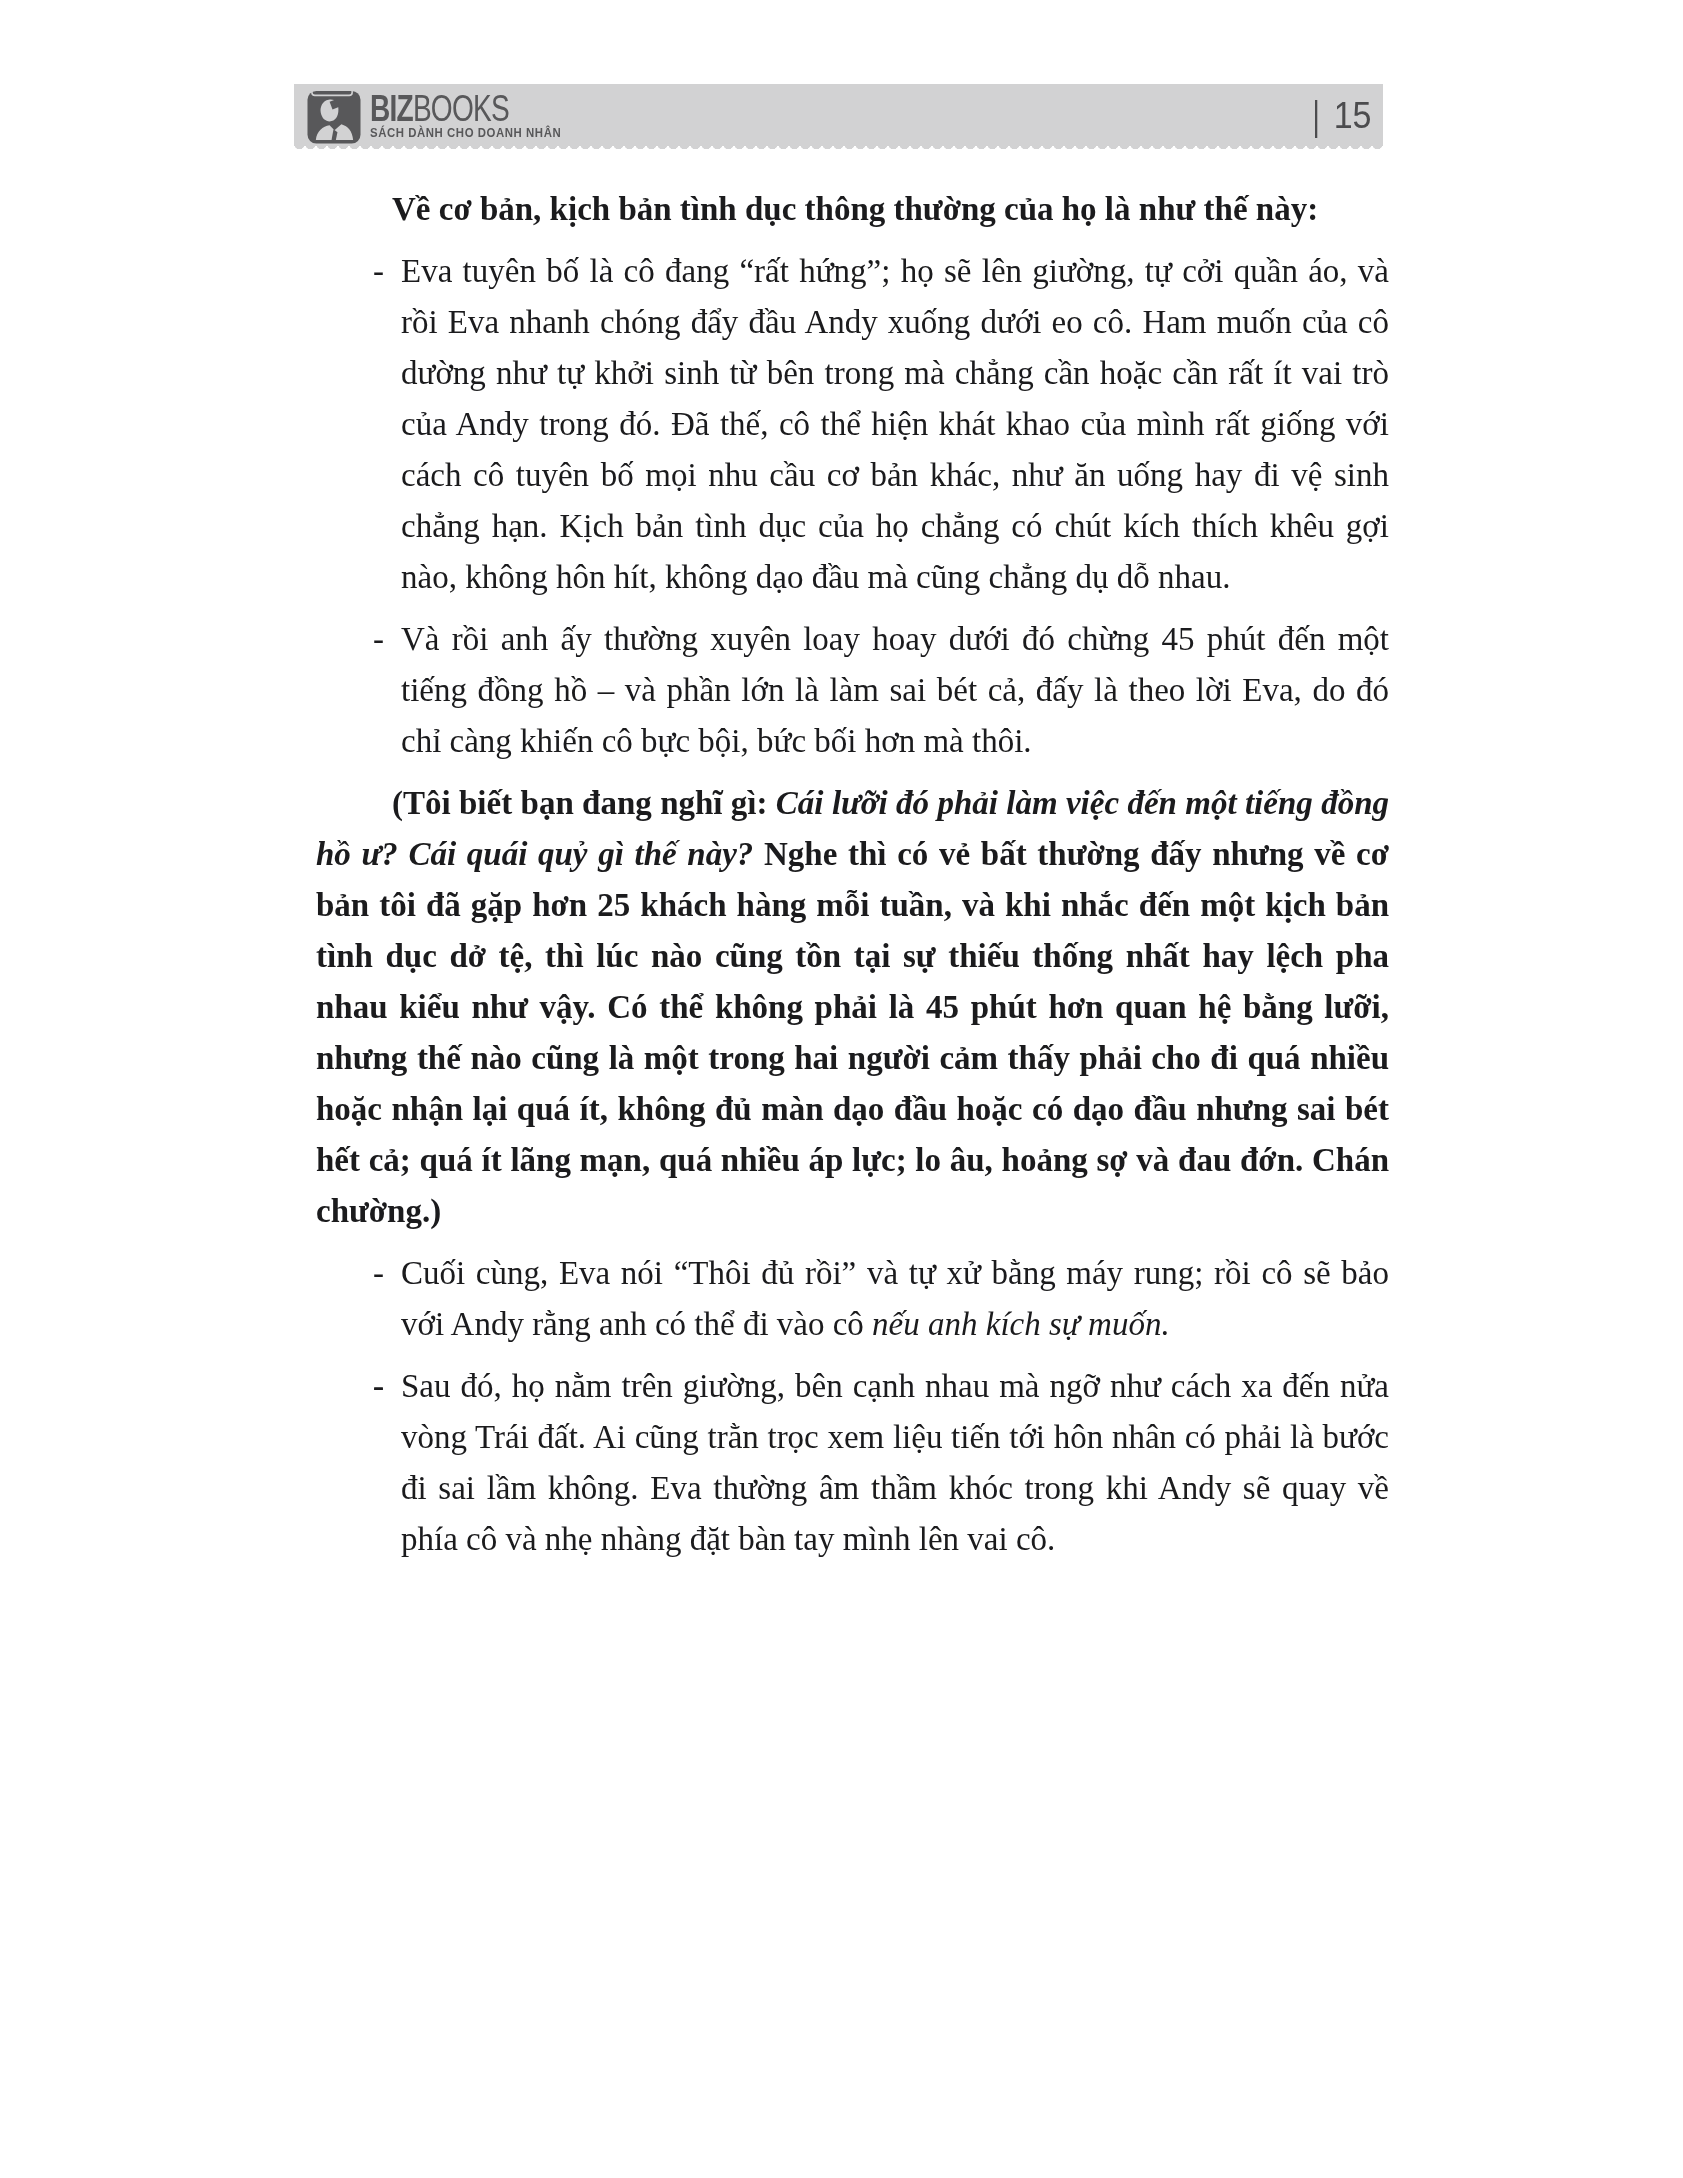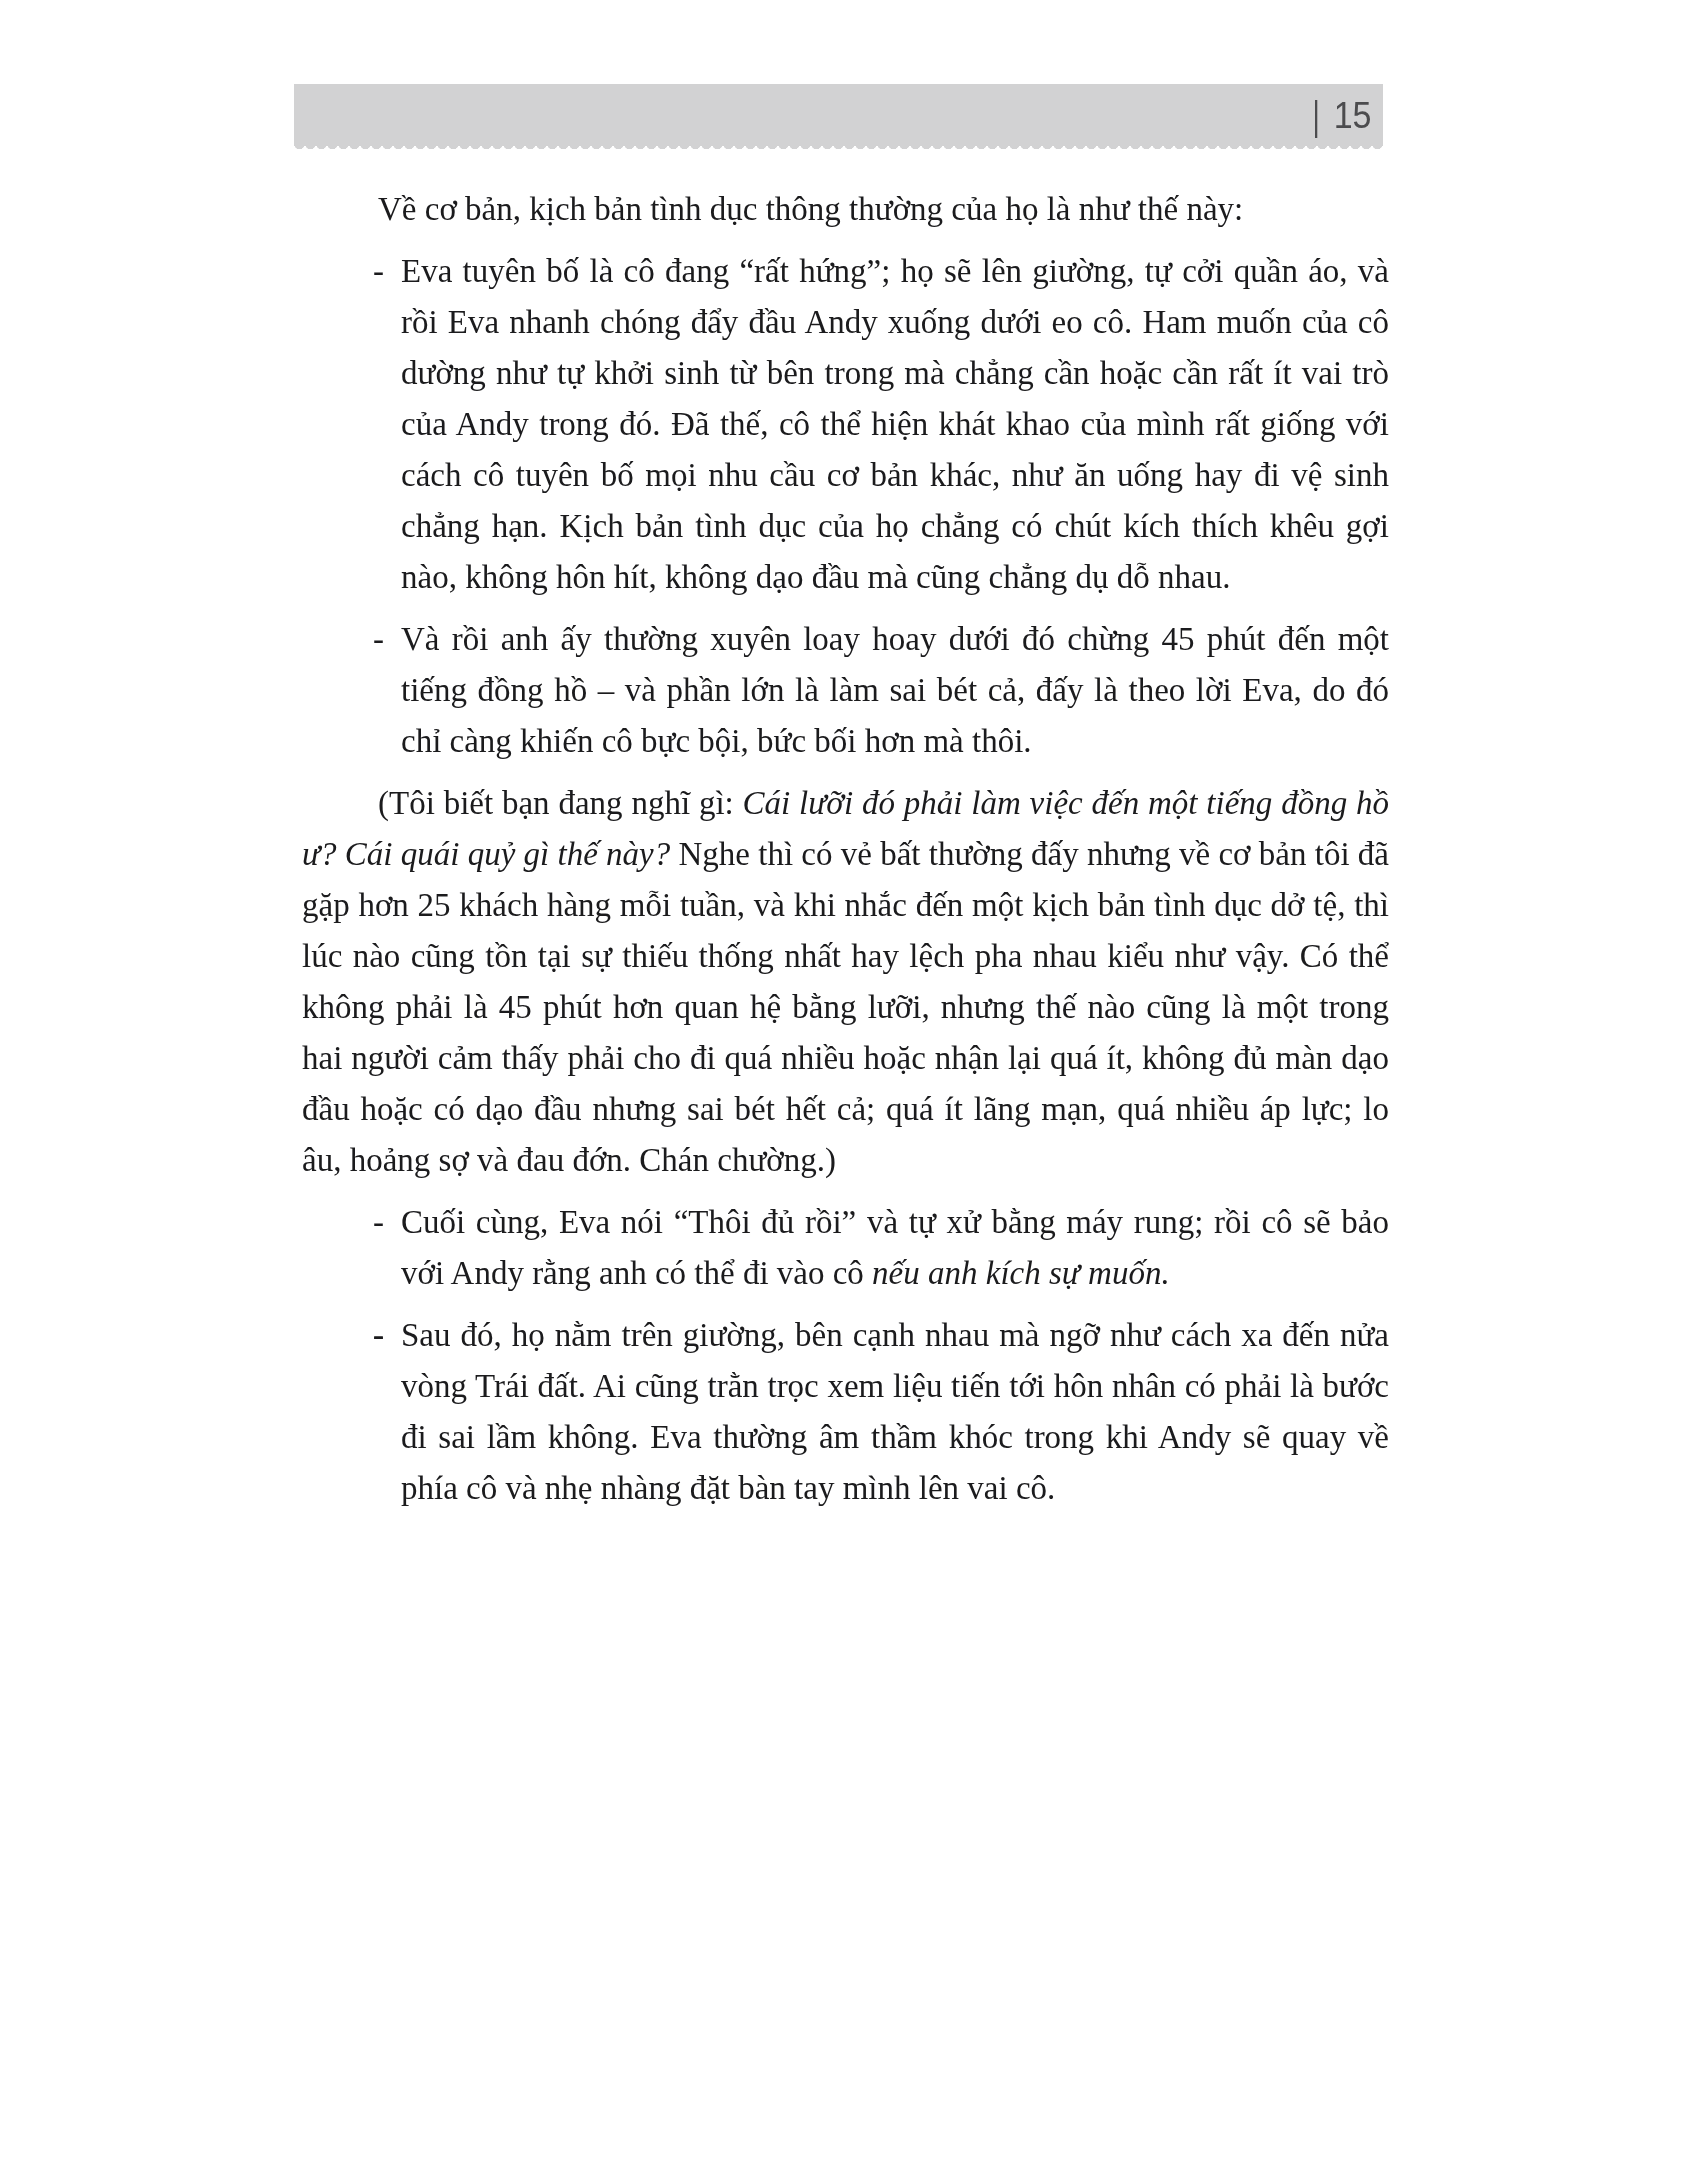--- a/index.html
+++ b/index.html
@@ -56,32 +56,46 @@
   .pageno .sep{font-size:40px;font-weight:300;line-height:40px;margin-right:10px;transform:scaleX(0.7);}
   .pageno .num{font-size:37px;line-height:40px;letter-spacing:0px;transform:scaleX(0.92);}
 
   
   .content{
     position:absolute;left:300px;top:184px;width:1089px;
     color:var(--ink);
     font-size:33px;line-height:51px;
     text-align:justify;
   }
-  .para{margin:0 0 11px 2px;}
+  .para{margin:0 0 11px 16px;font-weight:bold;}
   .para.indent{text-indent:76px;}
   .bullet{position:relative;padding-left:101px;margin:0 0 11px 0;}
   .bullet .marker{position:absolute;left:73px;top:0;}
   .it{font-style:italic;}
 </style>
 </head>
 <body>
 
 <div class="page">
 
   <header class="band">
+    <div class="logo">
+      <svg class="logo-icon" viewBox="0 0 55 57" xmlns="http://www.w3.org/2000/svg" aria-hidden="true">
+        <rect x="0.5" y="3" width="54" height="53.5" rx="9" fill="#58585a"></rect>
+        <rect x="5" y="0.5" width="41" height="7" rx="3" fill="none" stroke="#d2d2d3" stroke-width="1.6"></rect>
+        <path d="M22 12 c-6 1 -9 7 -8 13 c1 6 5 9 9 9 c6 0 9 -5 9 -12 c0 -8 -4 -11 -10 -10 z" fill="#d2d2d3"></path>
+        <path d="M9 53 c1 -9 7 -14 14 -15 l5 5 l7 -6 c7 2 11 7 12 16 z" fill="#d2d2d3"></path>
+        <path d="M27 42 l4 3 l-2 10 l-4 -2 z" fill="#58585a"></path>
+        <path d="M23 14 l8 -3 l2 8 l-7 3 z" fill="#58585a"></path>
+      </svg>
+      <div class="logo-text">
+        <div class="brand"><span class="biz">BIZ</span><span class="books">BOOKS</span></div>
+        <div class="tagline">SÁCH DÀNH CHO DOANH NHÂN</div>
+      </div>
+    </div>
     <div class="pageno">
       <span class="sep">|</span>
       <span class="num">15</span>
     </div>
   </header>
 
   <main class="content" id="body-text">
       <div class="para indent"><span>Về cơ bản, kịch bản tình dục thông thường của họ là như thế này:</span></div>
       <div class="bullet"><span class="marker">-</span><span>Eva tuyên bố là cô đang “rất hứng”; họ sẽ lên giường, tự cởi quần áo, và rồi Eva nhanh chóng đẩy đầu Andy xuống dưới eo cô. Ham muốn của cô dường như tự khởi sinh từ bên trong mà chẳng cần hoặc cần rất ít vai trò của Andy trong đó. Đã thế, cô thể hiện khát khao của mình rất giống với cách cô tuyên bố mọi nhu cầu cơ bản khác, như ăn uống hay đi vệ sinh chẳng hạn. Kịch bản tình dục của họ chẳng có chút kích thích khêu gợi nào, không hôn hít, không dạo đầu mà cũng chẳng dụ dỗ nhau.</span></div>
       <div class="bullet"><span class="marker">-</span><span>Và rồi anh ấy thường xuyên loay hoay dưới đó chừng 45 phút đến một tiếng đồng hồ – và phần lớn là làm sai bét cả, đấy là theo lời Eva, do đó chỉ càng khiến cô bực bội, bức bối hơn mà thôi.</span></div>

